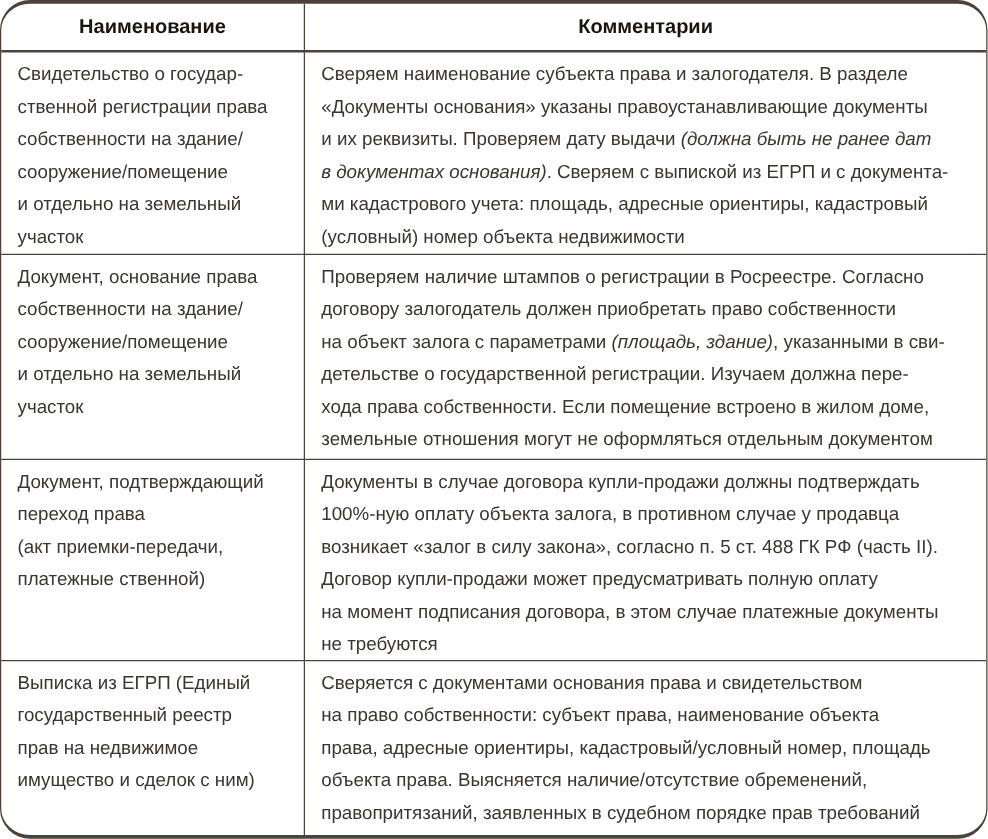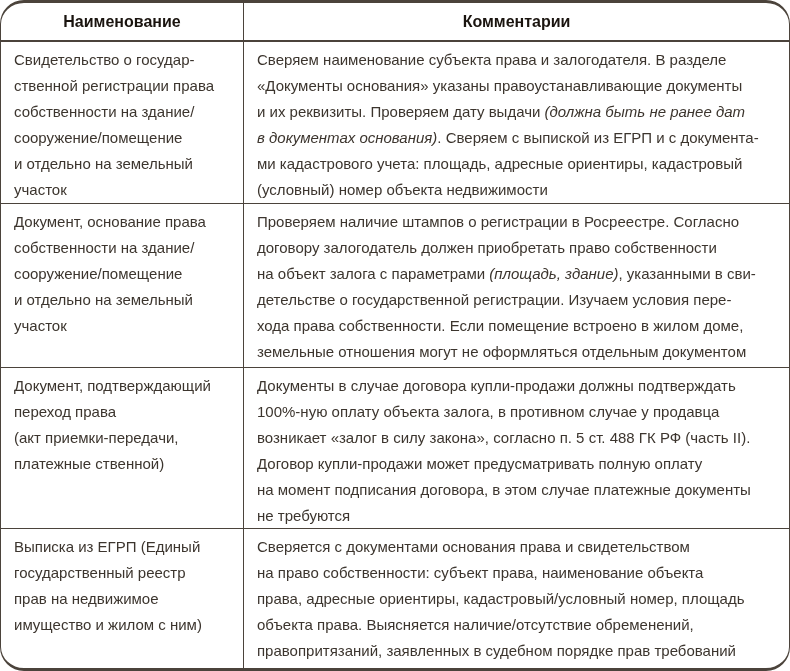--- a/index.html
+++ b/index.html
@@ -65,37 +65,37 @@
 (условный) номер объекта недвижимости</span></div>
 
   <div class="cell body-cell name-col">Документ, основание права
 собственности на здание/
 сооружение/помещение
 и отдельно на земельный
 участок</div>
   <div class="cell body-cell"><span>Проверяем наличие штампов о регистрации в Росреестре. Согласно
 договору залогодатель должен приобретать право собственности
 на объект залога с параметрами </span><span class="it">(площадь, здание)</span><span>, указанными в сви-
-детельстве о государственной регистрации. Изучаем условия пере-
+детельстве о государственной регистрации. Изучаем должна пере-
 хода права собственности. Если помещение встроено в жилом доме,
 земельные отношения могут не оформляться отдельным документом</span></div>
 
   <div class="cell body-cell name-col">Документ, подтверждающий
 переход права
 (акт приемки-передачи,
 платежные ственной)</div>
   <div class="cell body-cell"><span>Документы в случае договора купли-продажи должны подтверждать
 100%-ную оплату объекта залога, в противном случае у продавца
 возникает «залог в силу закона», согласно п. 5 ст. 488 ГК РФ (часть II).
 Договор купли-продажи может предусматривать полную оплату
 на момент подписания договора, в этом случае платежные документы
 не требуются</span></div>
 
   <div class="cell body-cell name-col last-row">Выписка из ЕГРП (Единый
 государственный реестр
 прав на недвижимое
-имущество и жилом с ним)</div>
+имущество и сделок с ним)</div>
   <div class="cell body-cell last-row"><span>Сверяется с документами основания права и свидетельством
 на право собственности: субъект права, наименование объекта
 права, адресные ориентиры, кадастровый/условный номер, площадь
 объекта права. Выясняется наличие/отсутствие обременений,
 правопритязаний, заявленных в судебном порядке прав требований</span></div>
 </div>
 
 </body></html>

